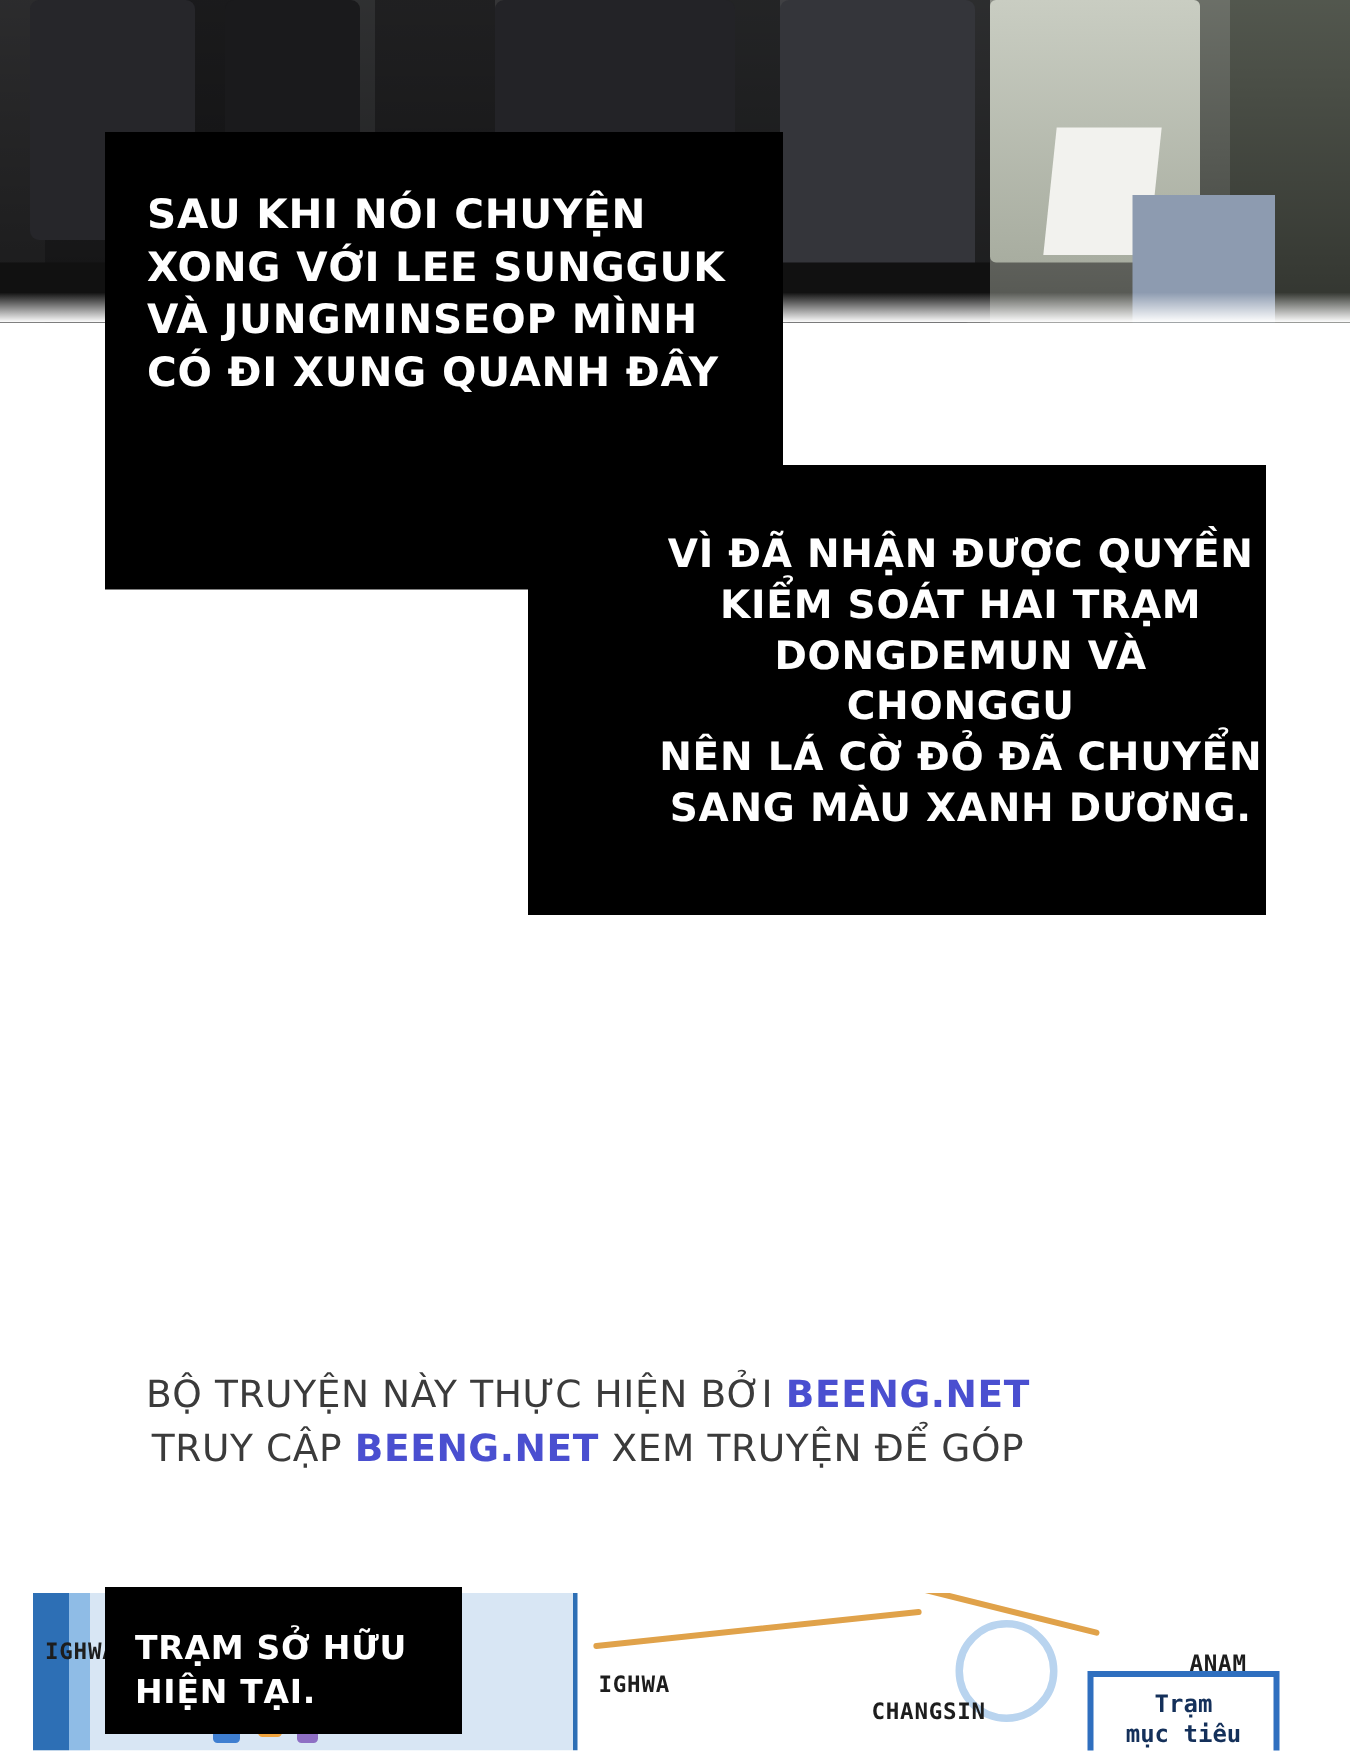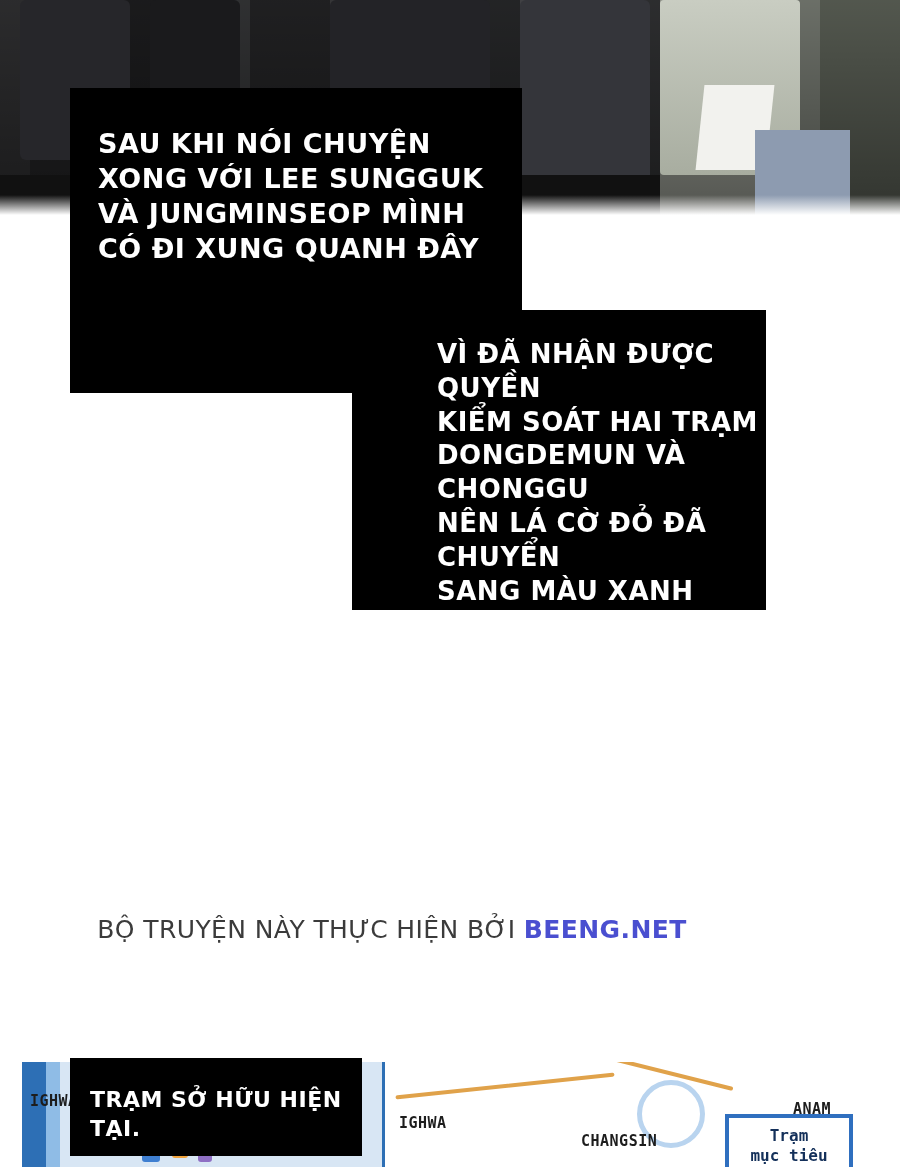--- a/index.html
+++ b/index.html
@@ -116,23 +116,24 @@
     top: 88px;
     width: 452px;
     height: 305px;
     padding: 38px 0 0 28px;
   }
   #box-1 .box-text { font-size: 27px; }
 
   #box-2 {
     left: 352px;
     top: 310px;
-    width: 414px;
+    width: 492px;
     height: 300px;
-    padding: 28px 0 0 85px;
+    padding: 44px 0 0 85px;
+    text-align: center;
   }
   #box-2 .box-text { font-size: 26px; }
 
   
   .credits {
     position: absolute;
     left: 0;
     top: 912px;
     width: 784px;
     text-align: center;
@@ -228,21 +229,21 @@
     padding-top: 8px;
     box-sizing: border-box;
     white-space: pre-line;
   }
 
   
   #box-3 {
     position: absolute;
     left: 70px;
     top: 1058px;
-    width: 292px;
+    width: 238px;
     height: 98px;
     padding: 28px 0 0 20px;
   }
   #box-3 .box-text { font-size: 22px; }
 </style>
 </head>
 <body>
 
 <div class="page">
 
@@ -271,20 +272,23 @@
 kiểm soát hai trạm
 Dongdemun và Chonggu
 nên lá cờ đỏ đã chuyển
 sang màu xanh dương.</div>
   </div>
 
   <div class="credits">
     <span class="line">
       <span>Bộ truyện này thực hiện bởi </span><span class="brand">BEENG.NET</span>
     </span>
+    <span class="line">
+      <span>Truy cập </span><span class="brand">BEENG.NET</span><span> xem truyện để góp</span>
+    </span>
   </div>
 
   <div class="map-panel">
     <div class="map-left">
       <div class="map-left-strip"></div>
       <div class="map-left-strip2"></div>
       <div class="map-node node-orange" style="left:150px; top:62px; width:16px; height:34px;"></div>
       <div class="map-node node-purple" style="left:176px; top:70px; width:14px; height:30px;"></div>
       <div class="map-node node-blue" style="left:120px; top:78px; width:18px; height:22px;"></div>
       <div class="map-label" style="left:8px; top:30px;">IGHWA</div>

